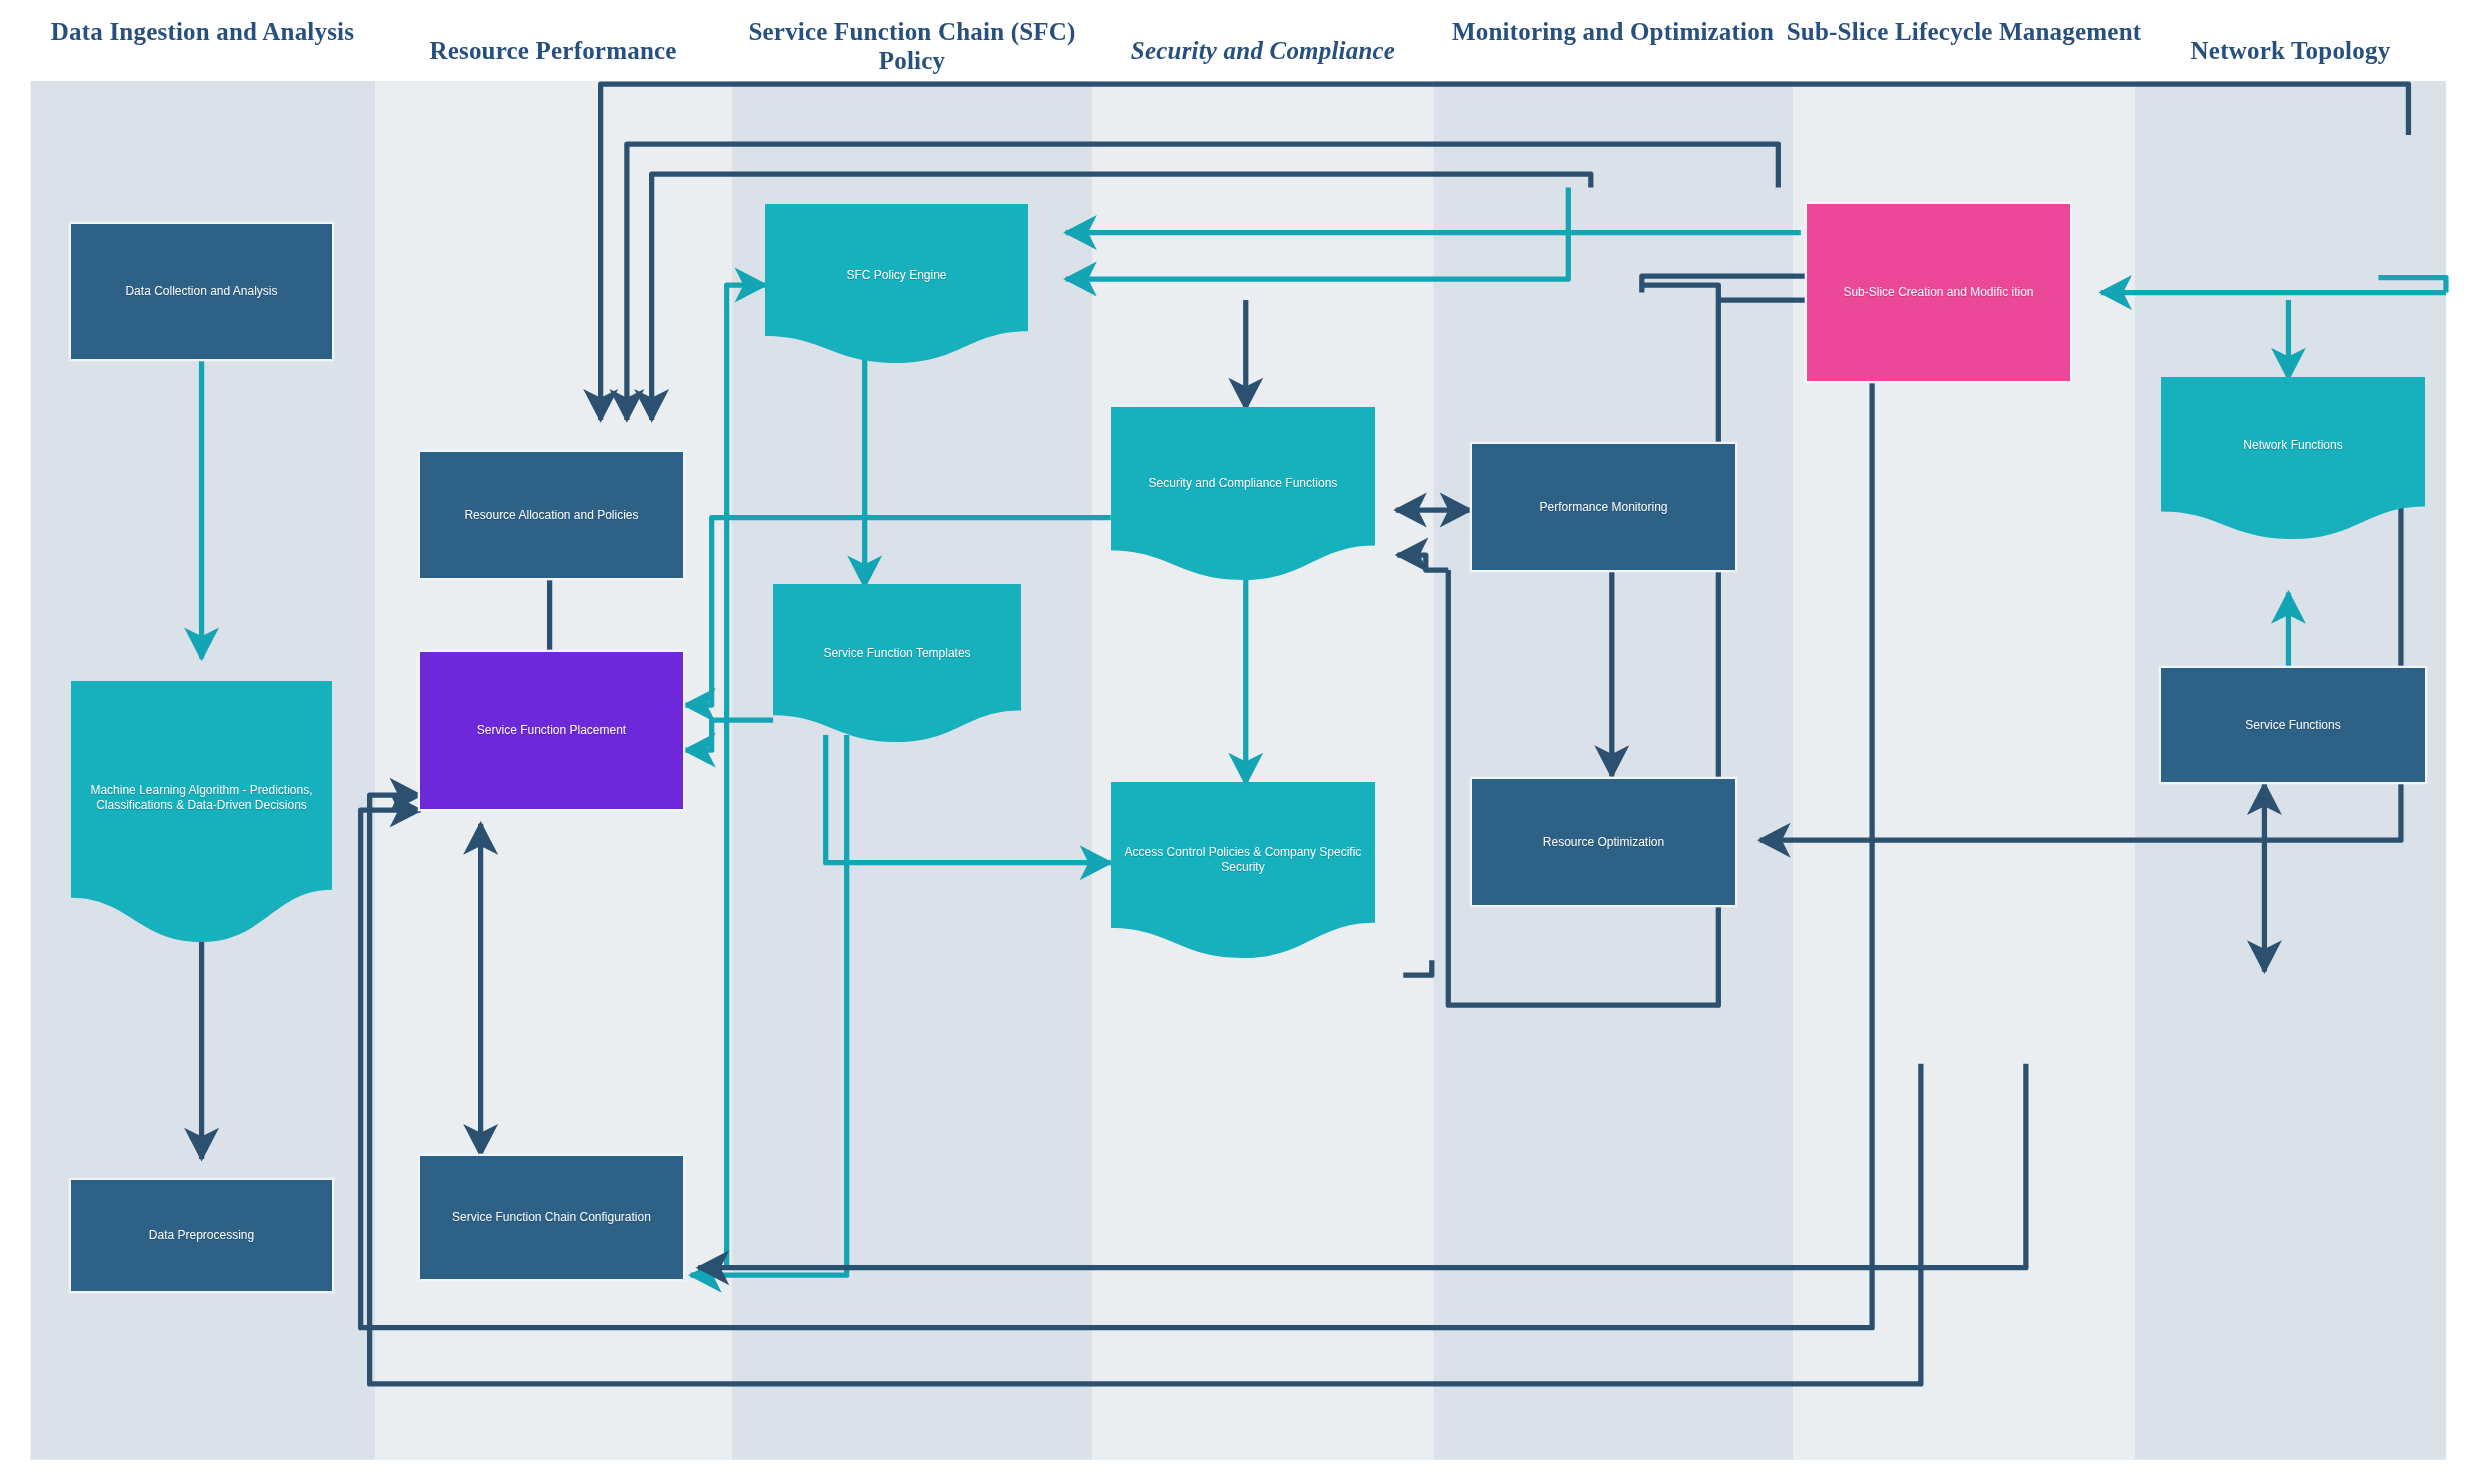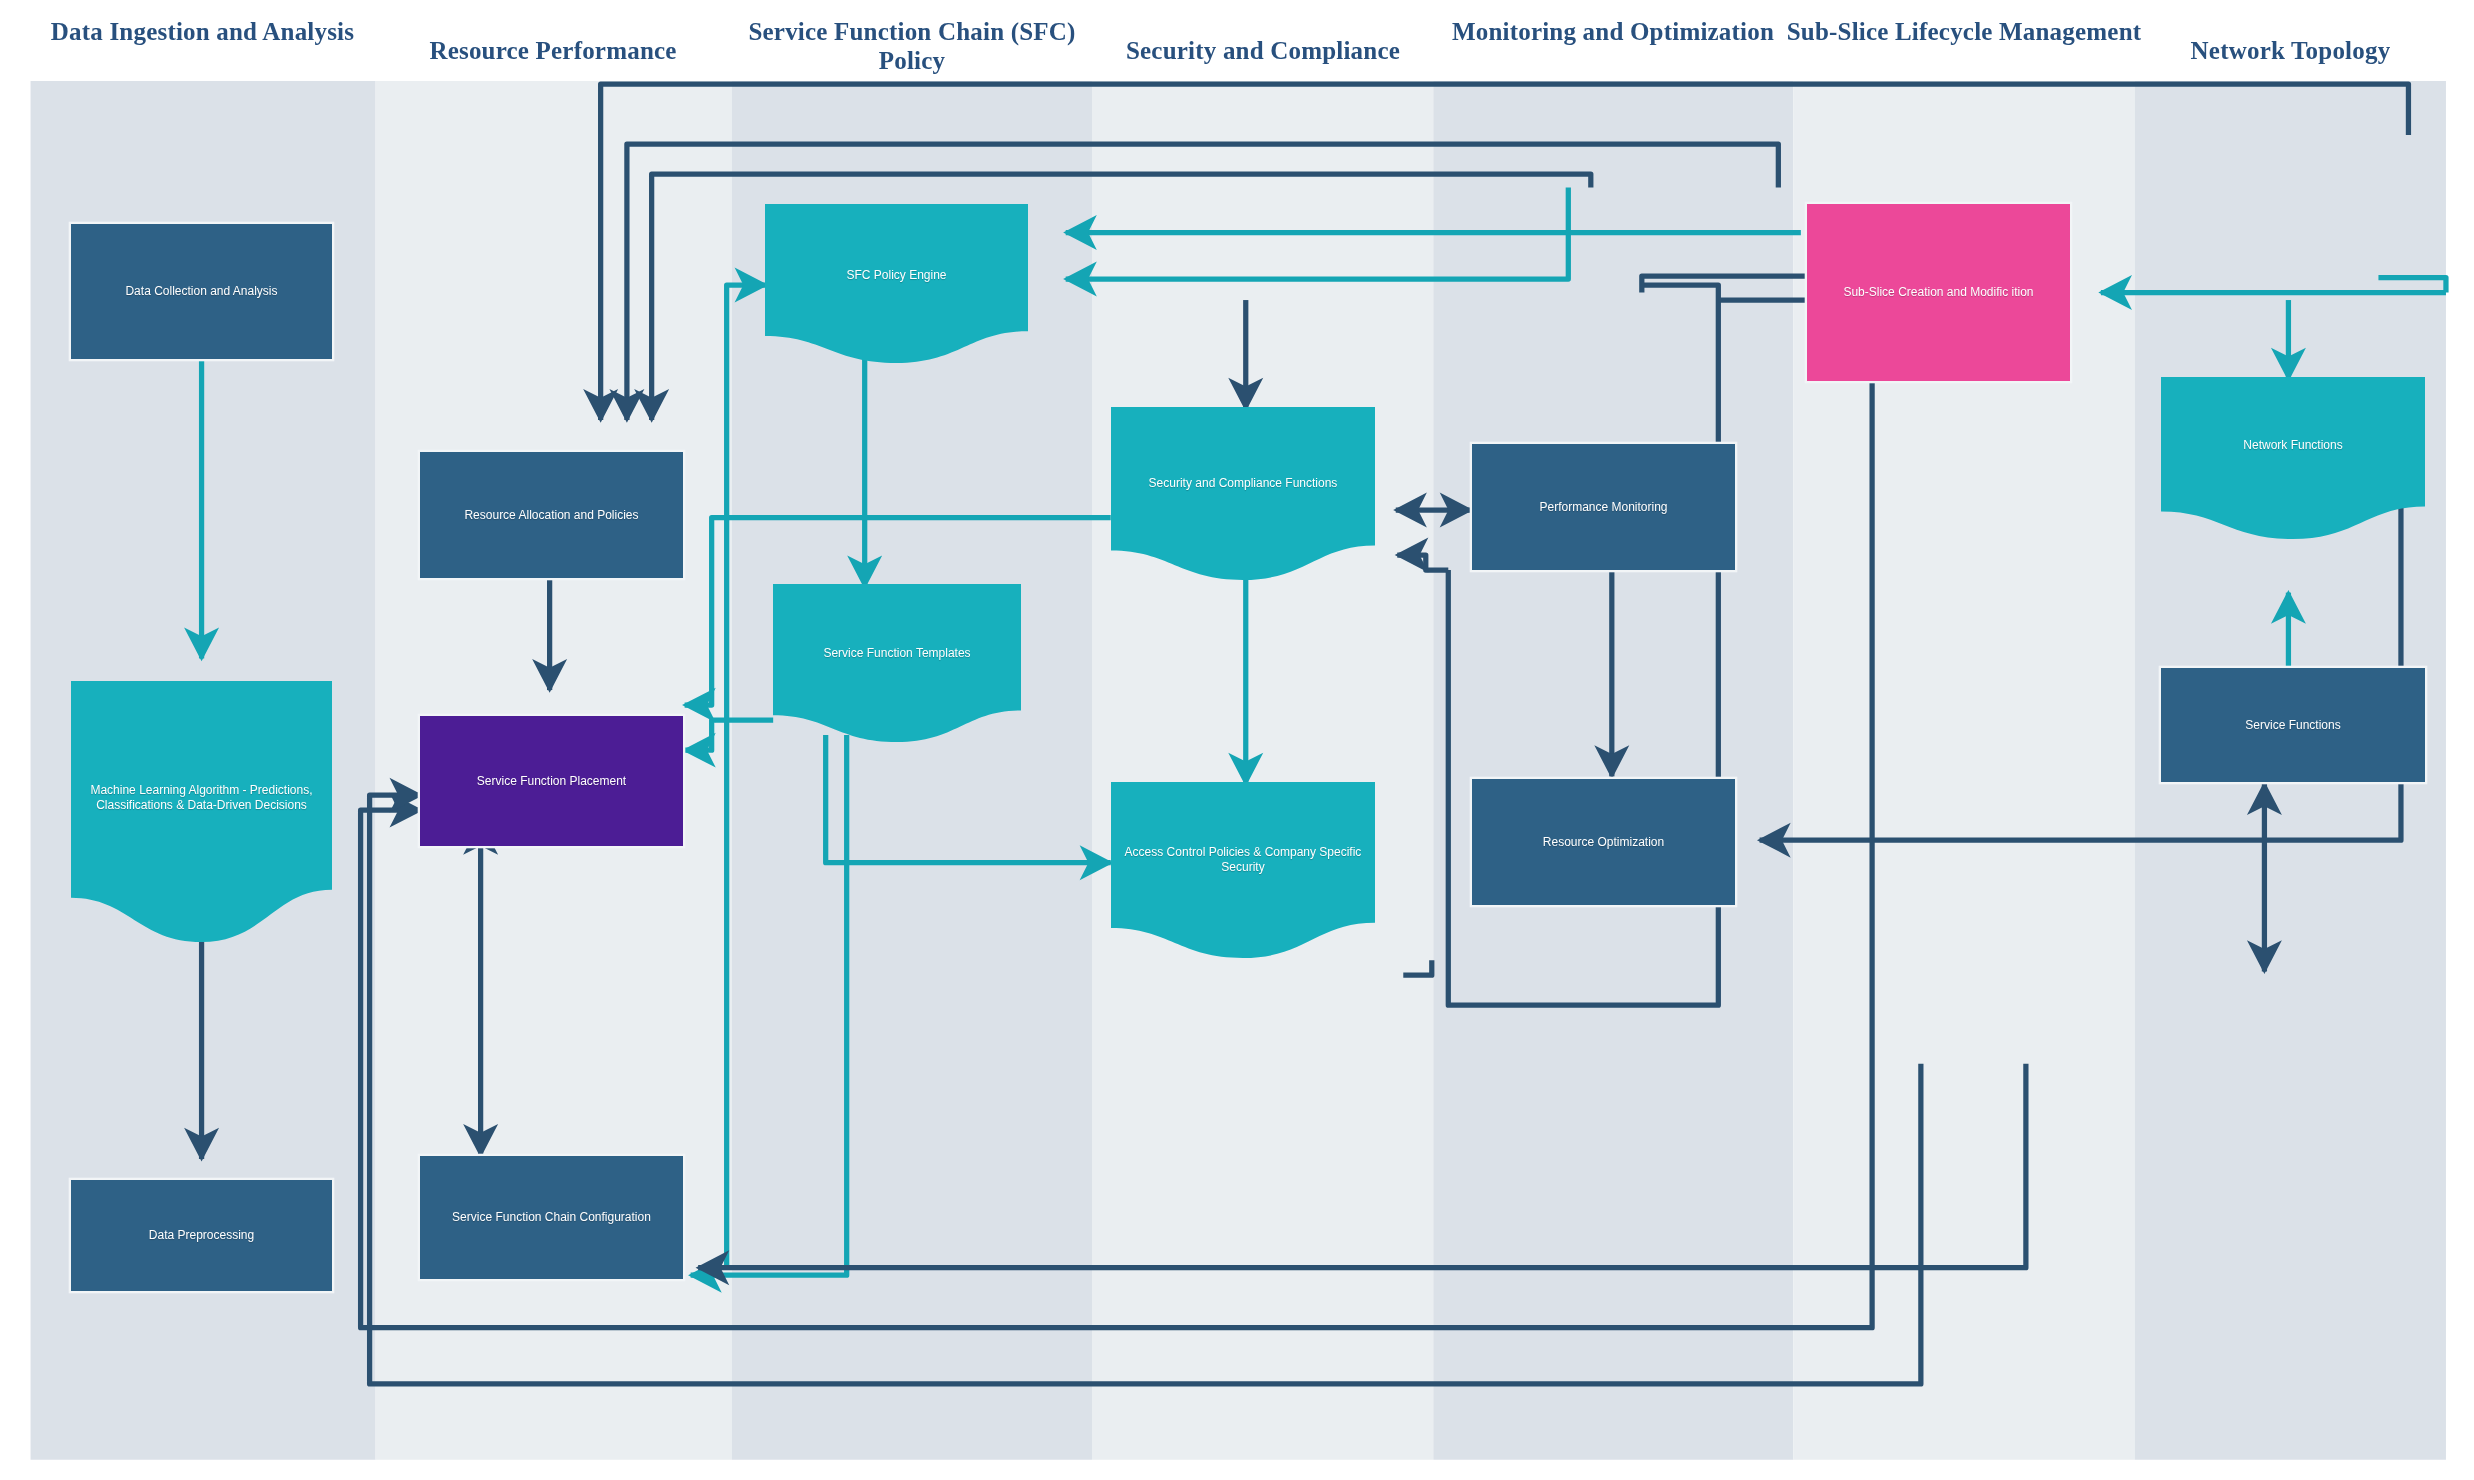--- a/index.html
+++ b/index.html
@@ -122,21 +122,21 @@
 
   <div class="col-title" style="left:30px;top:16.5px;width:345px;">
     <span>Data Ingestion and Analysis</span>
   </div>
   <div class="col-title" style="left:375px;top:36px;width:356px;">
     <span>Resource Performance</span>
   </div>
   <div class="col-title" style="left:732px;top:16.5px;width:360px;">
     <span>Service Function Chain (SFC) Policy</span>
   </div>
-  <div class="col-title" style="left:1081px;top:36px;width:364px;">
+  <div class="col-title" style="left:1081px;top:36px;width:364px;font-style:italic;">
     <span>Security and Compliance</span>
   </div>
   <div class="col-title" style="left:1433px;top:16.5px;width:360px;">
     <span>Monitoring and Optimization</span>
   </div>
   <div class="col-title" style="left:1786px;top:16.5px;width:356px;">
     <span>Sub-Slice Lifecycle Management</span>
   </div>
   <div class="col-title" style="left:2135px;top:36px;width:311px;">
     <span>Network Topology</span>
@@ -152,21 +152,21 @@
   </div>
 
   <div class="node dark" style="left:71px;top:1180px;width:261px;height:111px;background:#2e6186;box-shadow:0 0 0 2.3px #f2f5f7;">
     <span class="lbl">Data Preprocessing</span>
   </div>
 
   <div class="node dark" style="left:420px;top:452px;width:263px;height:126px;background:#2e6186;box-shadow:0 0 0 2.3px #f2f5f7;">
     <span class="lbl">Resource Allocation and Policies</span>
   </div>
 
-  <div class="node dark" style="left:420px;top:716px;width:263px;height:130px;background:#4c1d95;box-shadow:0 0 0 2.3px #f2f5f7;">
+  <div class="node dark" style="left:420px;top:652px;width:263px;height:157px;background:#6d28d9;box-shadow:0 0 0 2.3px #f2f5f7;">
     <span class="lbl">Service Function Placement</span>
   </div>
 
   <div class="node dark" style="left:420px;top:1156px;width:263px;height:123px;background:#2e6186;box-shadow:0 0 0 2.3px #f2f5f7;">
     <span class="lbl">Service Function Chain Configuration</span>
   </div>
 
   <div class="node wave" style="left:765px;top:204px;width:263px;height:159px;">
     <div style="position:absolute;inset:0;background:#17b0bd;-webkit-clip-path:url(#wave-clip);clip-path:url(#wave-clip);"></div>
     <span class="lbl" style="margin-top:-16.5px;">SFC Policy Engine</span>

